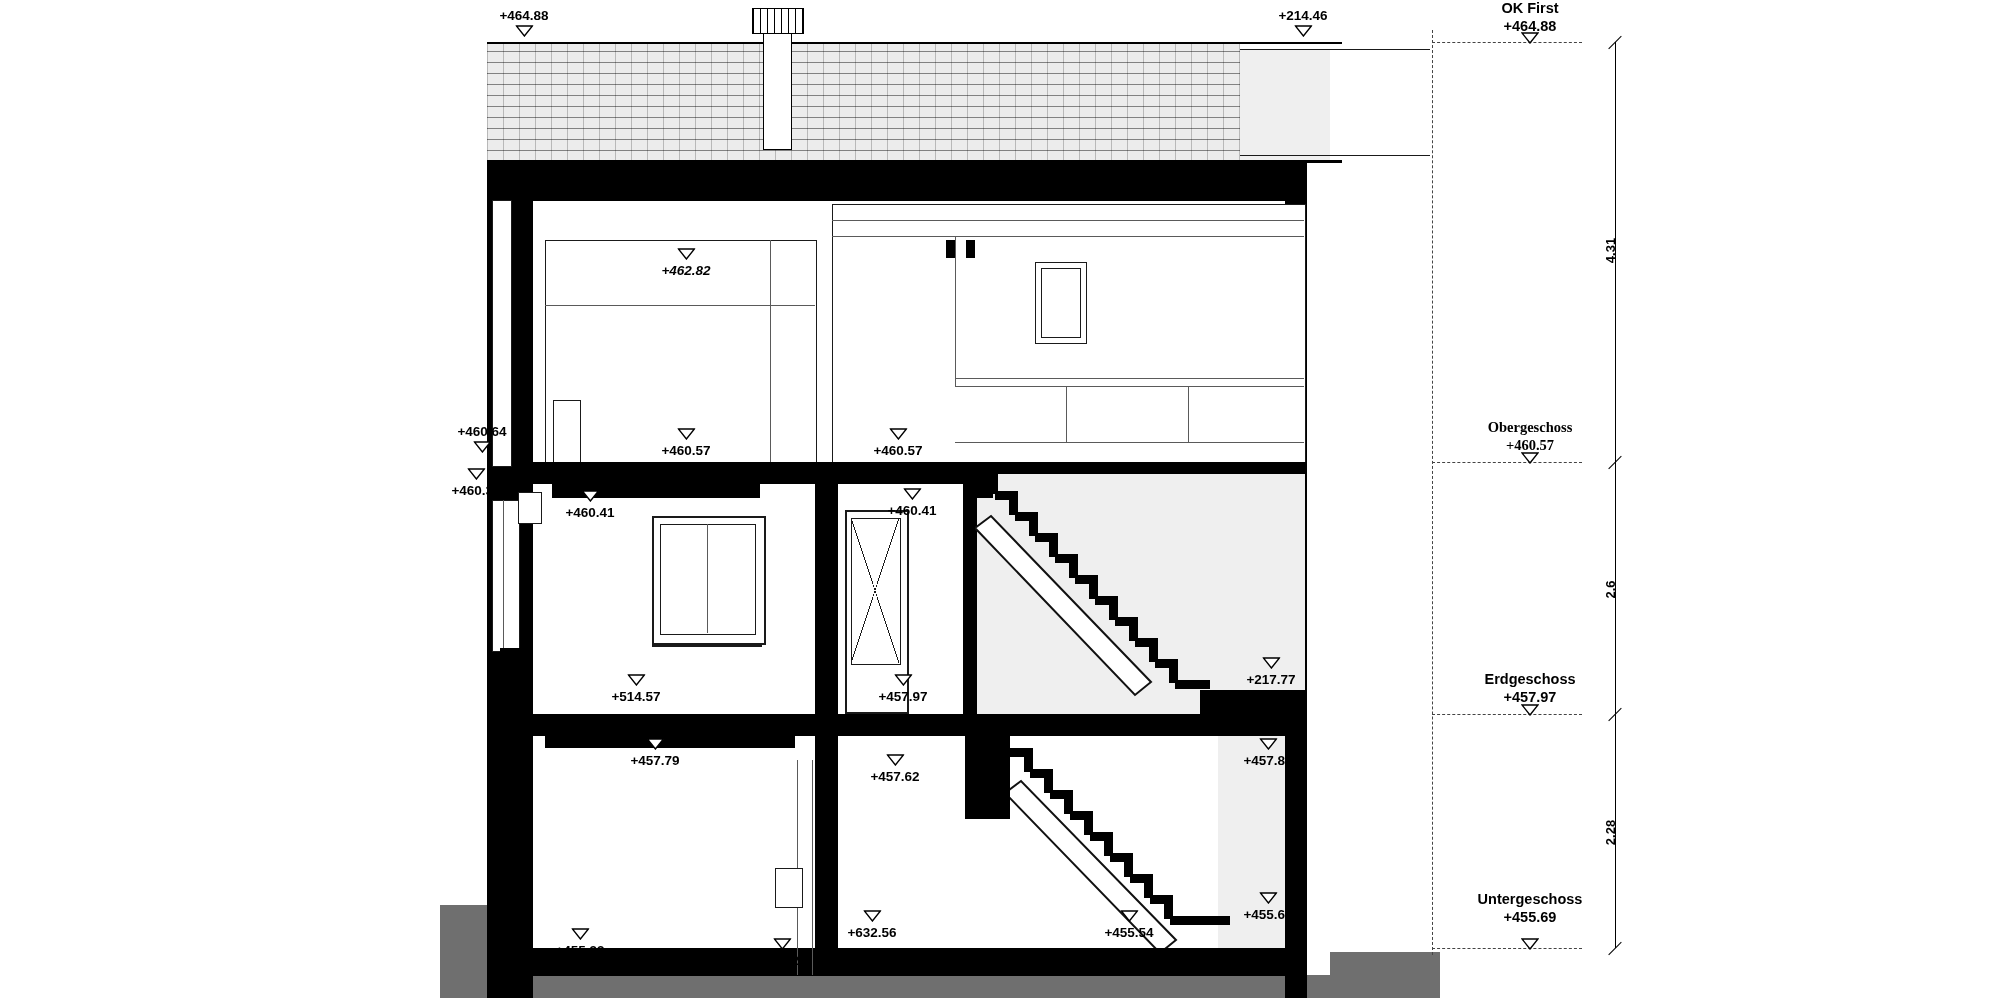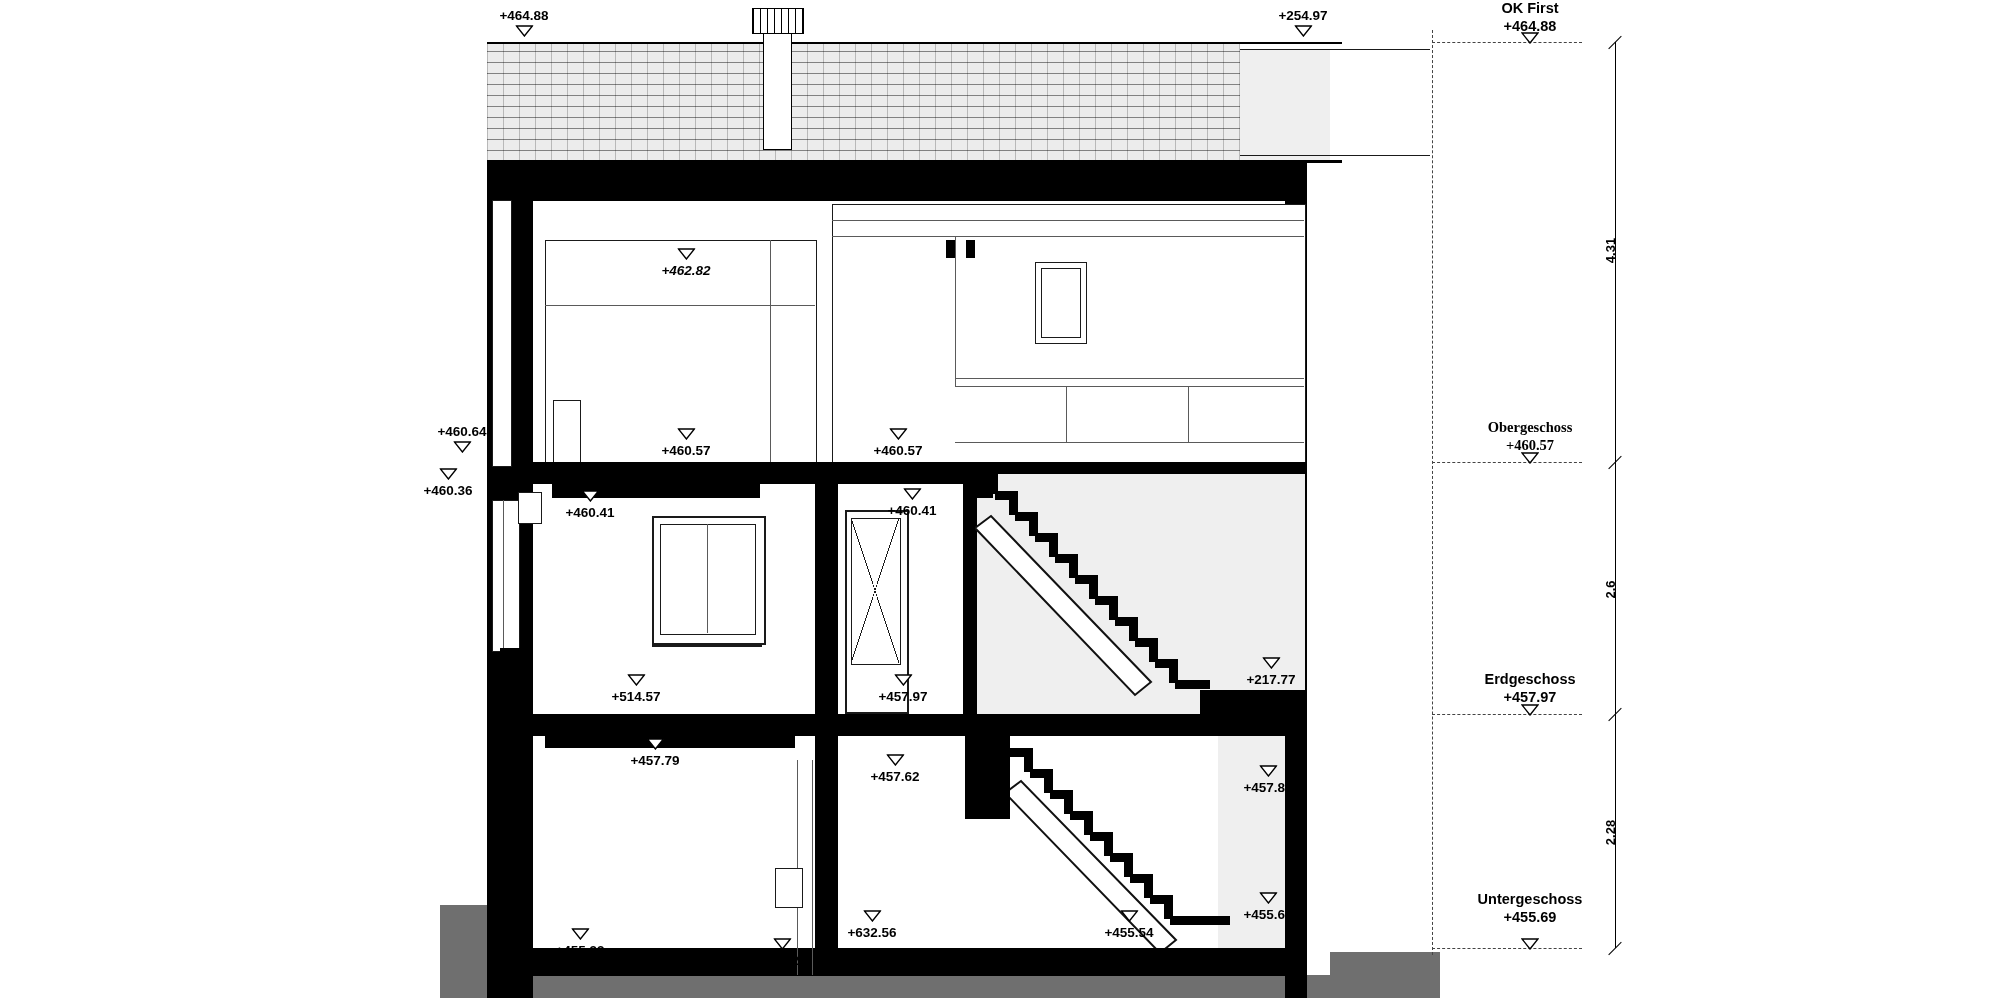--- a/index.html
+++ b/index.html
@@ -219,41 +219,41 @@
   <div class="abs wht" style="left:518px; top:492px; width:22px; height:30px; border:1px solid #1a1a1a;"></div>
 
   <div class="lvl-up" style="left:524px; top:9px;">
     <span class="label">+464.88</span>
     <svg width="18" height="12">
         <polygon points="1,1 17,1 9,11" fill="#fff" stroke="#000" stroke-width="1.4"></polygon>
       </svg>
   </div>
 
   <div class="lvl-up" style="left:1303px; top:9px;">
-    <span class="label">+254.97</span>
+    <span class="label">+214.46</span>
     <svg width="18" height="12">
         <polygon points="1,1 17,1 9,11" fill="#fff" stroke="#000" stroke-width="1.4"></polygon>
       </svg>
   </div>
 
   <div class="lvl-up" style="left:686px; top:246px;font-style:italic;">
     <svg width="18" height="12">
         <polygon points="1,1 17,1 9,11" fill="#fff" stroke="#000" stroke-width="1.4"></polygon>
       </svg>
     <span class="label">+462.82</span>
   </div>
 
-  <div class="lvl-up" style="left:462px; top:425px;">
+  <div class="lvl-up" style="left:482px; top:425px;">
     <span class="label">+460.64</span>
     <svg width="18" height="12">
         <polygon points="1,1 17,1 9,11" fill="#fff" stroke="#000" stroke-width="1.4"></polygon>
       </svg>
   </div>
 
-  <div class="lvl-up" style="left:448px; top:466px;">
+  <div class="lvl-up" style="left:476px; top:466px;">
     <svg width="18" height="12">
         <polygon points="1,1 17,1 9,11" fill="#fff" stroke="#000" stroke-width="1.4"></polygon>
       </svg>
     <span class="label">+460.36</span>
   </div>
 
   <div class="lvl-up" style="left:686px; top:426px;">
     <svg width="18" height="12">
         <polygon points="1,1 17,1 9,11" fill="#fff" stroke="#000" stroke-width="1.4"></polygon>
       </svg>
@@ -309,21 +309,21 @@
     <span class="label">+457.79</span>
   </div>
 
   <div class="lvl-up" style="left:895px; top:752px;">
     <svg width="18" height="12">
         <polygon points="1,1 17,1 9,11" fill="#fff" stroke="#000" stroke-width="1.4"></polygon>
       </svg>
     <span class="label">+457.62</span>
   </div>
 
-  <div class="lvl-up" style="left:1268px; top:736px;margin-top:27px;">
+  <div class="lvl-up" style="left:1268px; top:736px;">
     <svg width="18" height="12">
         <polygon points="1,1 17,1 9,11" fill="#fff" stroke="#000" stroke-width="1.4"></polygon>
       </svg>
     <span class="label">+457.80</span>
   </div>
 
   <div class="lvl-up" style="left:1268px; top:890px;">
     <svg width="18" height="12">
         <polygon points="1,1 17,1 9,11" fill="#fff" stroke="#000" stroke-width="1.4"></polygon>
       </svg>

